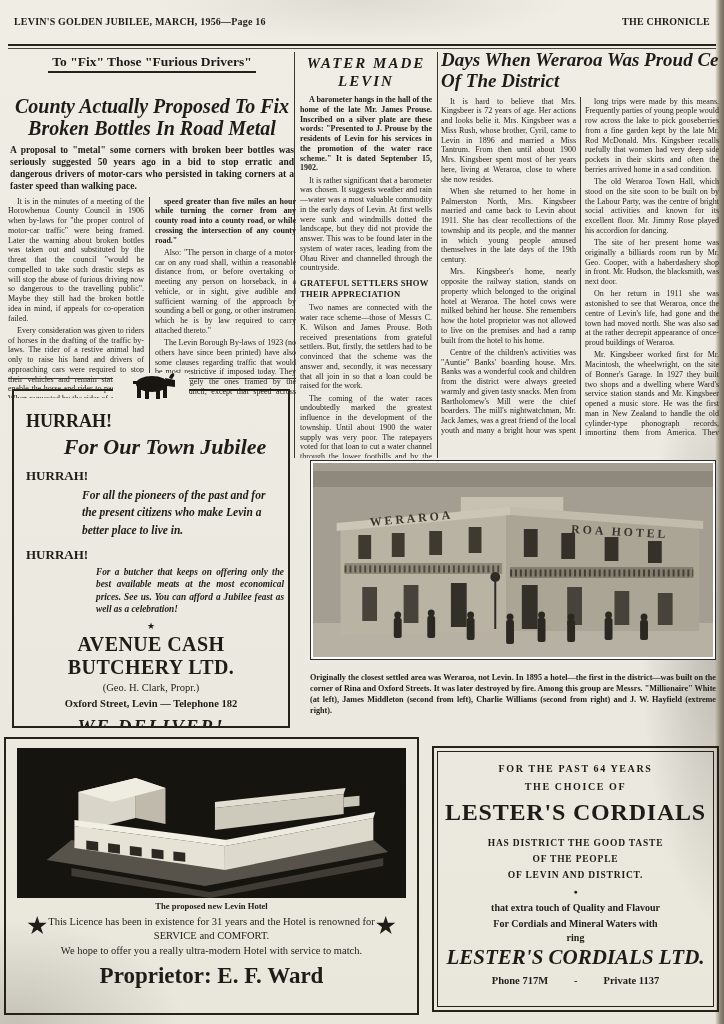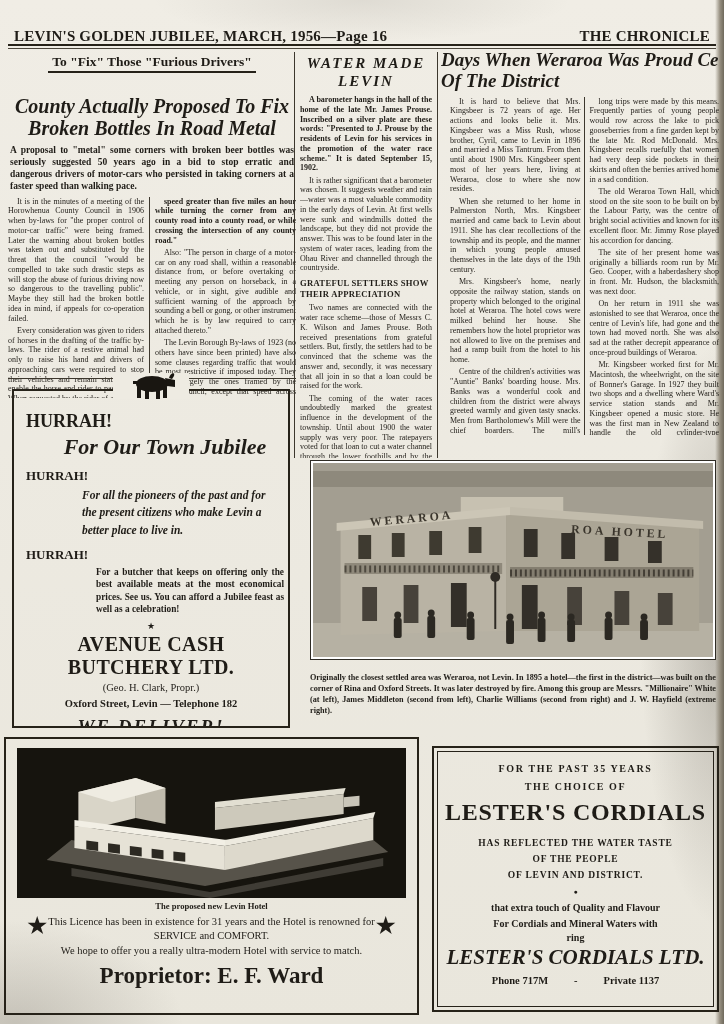--- a/index.html
+++ b/index.html
@@ -14,22 +14,22 @@
     position:absolute;inset:0;
     background:
       radial-gradient(ellipse 260px 160px at 2% 100%, rgba(70,64,55,.22), transparent 65%),
       radial-gradient(ellipse 120px 420px at 100% 62%, rgba(70,64,55,.30), transparent 70%),
       radial-gradient(ellipse 300px 60px at 50% 0%, rgba(70,64,55,.10), transparent 70%),
       linear-gradient(#f0ede5,#e9e6dc);
   }
   .torn-edge{position:absolute;top:0;right:0;width:9px;height:100%;
     background:linear-gradient(90deg, rgba(0,0,0,0) 0%, #968f80 55%, #6f695c 100%);}
   
-  .masthead{position:absolute;left:14px;right:14px;top:28px;display:flex;justify-content:space-between;
-    font-weight:bold;font-size:15px;letter-spacing:.2px;}
+  .masthead{position:absolute;left:14px;right:14px;top:16px;display:flex;justify-content:space-between;
+    font-weight:bold;font-size:10px;letter-spacing:.2px;}
   .mast-rule1{position:absolute;left:8px;right:8px;top:44px;border-top:2px solid #262219;}
   .mast-rule2{position:absolute;left:8px;right:8px;top:48px;border-top:1px solid #4a453b;}
 
   
   .bodyp{font-size:8px;line-height:1.22;text-align:justify;margin:0 0 2.5px;text-indent:9px;}
   .bold{font-weight:bold;}
 
   
   .fix{position:absolute;left:8px;top:52px;width:288px;}
   .kicker-wrap{text-align:center;}
@@ -45,41 +45,41 @@
   .water{position:absolute;left:294px;top:52px;width:144px;height:406px;
     border-left:1px solid #3c372d;border-right:1px solid #3c372d;
     padding:2px 5px 0;box-sizing:border-box;overflow:hidden;}
   .water-headline{font-weight:bold;font-style:italic;font-size:15px;letter-spacing:2px;text-align:center;line-height:1.2;}
   .water-subhead{font-weight:bold;font-size:8.6px;line-height:1.3;letter-spacing:.3px;margin:5px 0 3px;}
 
   
   .weraroa{position:absolute;left:441px;top:49px;width:278px;}
   .weraroa-headline{font-weight:bold;font-style:italic;font-size:19px;line-height:1.12;white-space:nowrap;overflow:hidden;}
   .weraroa-cols{display:flex;height:338px;overflow:hidden;margin-top:5px;}
-  .wer-col1{width:140px;padding-right:4px;border-right:1px solid #3c372d;box-sizing:border-box;margin-left:9px;}
+  .wer-col1{width:140px;padding-right:4px;border-right:1px solid #3c372d;box-sizing:border-box;}
   .wer-col2{width:138px;padding-left:4px;box-sizing:border-box;}
 
   
   .photo1{position:absolute;left:310px;top:460px;width:406px;height:200px;
     border:1px solid #2e2b24;background:#fff;padding:2px;box-sizing:border-box;}
   .photo1 svg{display:block;width:100%;height:100%;}
   .photo1-caption{position:absolute;left:310px;top:665px;width:406px;
     font-weight:bold;font-size:8.2px;line-height:1.32;text-align:justify;}
 
   
   .hurrah{position:absolute;left:12px;top:389px;width:278px;height:339px;
     border:2px solid #262219;box-sizing:border-box;overflow:visible;}
   .cow-wrap{position:absolute;top:-18px;left:50%;transform:translateX(-50%);
     background:#eeebe2;padding:0 12px;line-height:0;}
   .hurrah-inner{padding:12px 12px 0;overflow:hidden;height:100%;box-sizing:border-box;}
   .hurrah-h1{font-weight:bold;font-size:18px;margin-top:8px;}
   .hurrah-script{font-weight:bold;font-style:italic;font-size:22px;text-align:center;margin:2px 0 8px 28px;}
   .hurrah-h2{font-weight:bold;font-size:13px;}
   .hurrah-p1{font-weight:bold;font-style:italic;font-size:11.5px;line-height:1.5;margin:3px 0 8px 56px;width:198px;}
-  .hurrah-p2{font-weight:bold;font-size:9.3px;line-height:1.35;margin:3px 0 5px 70px;width:188px;text-align:justify;}
+  .hurrah-p2{font-weight:bold;font-size:9.3px;line-height:1.35;margin:3px 0 5px 70px;width:188px;text-align:justify;font-style:italic;}
   .hurrah-star{text-align:center;font-size:9px;margin:3px 0 2px;}
   .hurrah-name{font-weight:bold;font-size:20px;text-align:center;letter-spacing:.4px;margin-top:2px;}
   .hurrah-propr{font-size:10.5px;text-align:center;margin-top:3px;}
   .hurrah-addr{font-weight:bold;font-size:10.5px;text-align:center;margin-top:5px;}
   .hurrah-deliver{font-weight:bold;font-style:italic;font-size:19px;letter-spacing:2px;text-align:center;margin-top:7px;}
 
   
   .hotelad{position:absolute;left:4px;top:737px;width:415px;height:278px;
     border:2.5px solid #262219;box-sizing:border-box;}
   .hotelad-photo{margin:9px 11px 3px;height:150px;background:#17160f;}
@@ -308,24 +308,24 @@
   <div class="hotelad-caption">The proposed new Levin Hotel</div>
   <div class="hotelad-line1">This Licence has been in existence for 31 years and the Hotel is renowned for SERVICE and COMFORT.</div>
   <div class="hotelad-line2">We hope to offer you a really ultra-modern Hotel with service to match.</div>
   <div class="hotelad-star left">★</div>
   <div class="hotelad-star right">★</div>
   <div class="hotelad-propr">Proprietor: E. F. Ward</div>
 </div>
 
 <div class="lesters-outer">
   <div class="lesters-inner">
-    <div class="lest-small">FOR THE PAST 35 YEARS</div>
+    <div class="lest-small">FOR THE PAST 64 YEARS</div>
     <div class="lest-small">THE CHOICE OF</div>
     <div class="lest-name">LESTER'S CORDIALS</div>
-    <div class="lest-mid">HAS REFLECTED THE WATER TASTE</div>
+    <div class="lest-mid">HAS DISTRICT THE GOOD TASTE</div>
     <div class="lest-mid">OF THE PEOPLE</div>
     <div class="lest-mid">OF LEVIN AND DISTRICT.</div>
     <div class="lest-bullet">●</div>
     <div class="lest-copy">that extra touch of Quality and Flavour</div>
     <div class="lest-copy">For Cordials and Mineral Waters with</div>
     <div class="lest-ring">ring</div>
     <div class="lest-name2">LESTER'S CORDIALS LTD.</div>
     <div class="lest-phone">
       <span>Phone 717M</span>
       <span>-</span>

